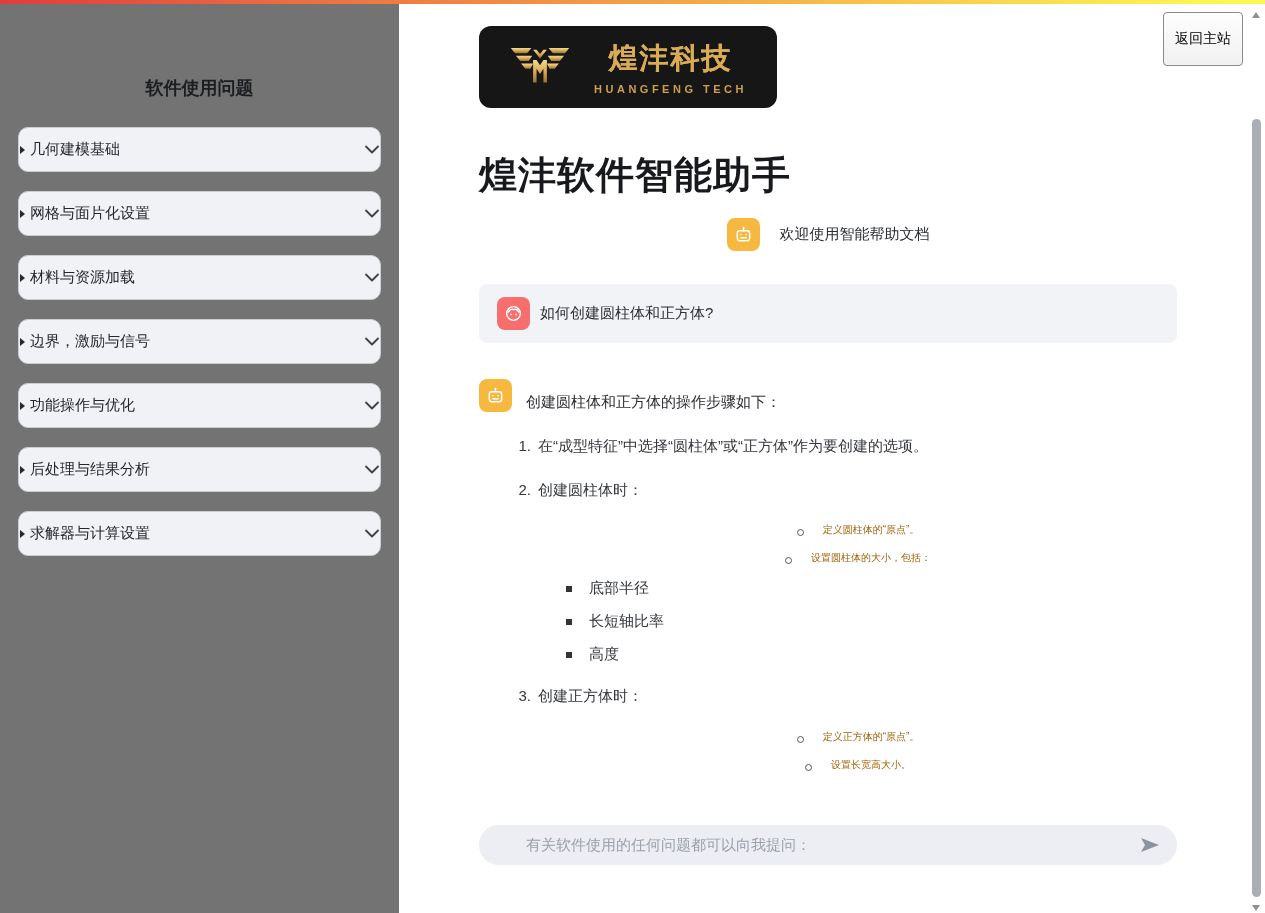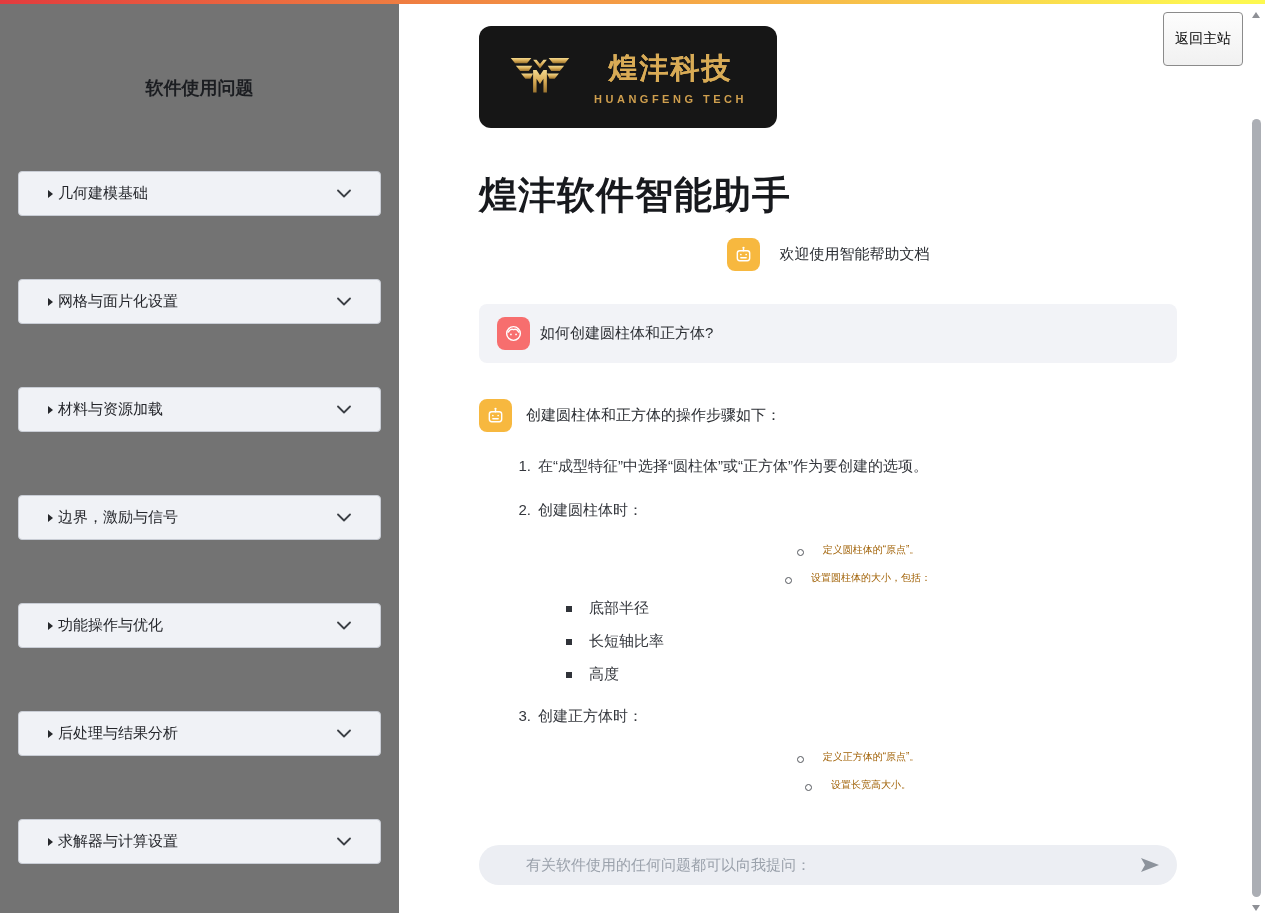--- a/index.html
+++ b/index.html
@@ -6,35 +6,35 @@
   html,body { width:1265px; height:913px; overflow:hidden; background:#fff;
     font-family:"Liberation Sans", sans-serif; }
   .gradient-bar { height:4px; width:100%;
     background:linear-gradient(90deg,#e23b3e 0%,#ec6b3f 22%,#f49a45 48%,#f8c94a 72%,#fdf551 95%,#fdf94f 100%); }
   .app { display:flex; height:909px; }
 
   
   .sidebar { width:399px; flex-shrink:0; background:#737373; padding-top:72px; }
   .sidebar-title { text-align:center; font-size:18px; font-weight:bold; color:#1b1d21; }
   .acc-list { margin:27px 18px 0 18px; display:flex; flex-direction:column; gap:19px; }
-  .acc-item { height:45px; background:#f0f2f6; border:1px solid #c9cdd5; border-radius:4px;
-    display:flex; align-items:center; padding:0 29px; cursor:pointer;margin-top:44px; }
+  .acc-item { height:45px; background:#f0f2f6; border:1px solid #c9cdd5; border-radius:10px;
+    display:flex; align-items:center; padding:0 1px; cursor:pointer; }
   .tri { width:0; height:0; border-left:5px solid #26282c; border-top:4px solid transparent;
     border-bottom:4px solid transparent; margin-right:5px; flex-shrink:0; }
   .acc-label { font-size:15px; color:#24262b; flex:1; }
   .chev { display:flex; align-items:center; }
 
   
   .main { flex:1; position:relative; background:#fff; }
   .back-btn { position:absolute; top:8px; right:22px; font-size:14px; color:#000;
     padding:17px 11px; background:linear-gradient(#fdfdfd,#f1f1f1); border:1px solid #8b8b8b;
     border-radius:4px; cursor:pointer; font-family:"Liberation Sans", sans-serif; }
   .content { margin:22px 0 0 80px; width:698px; }
 
-  .logo { width:298px; height:102px; background:#161616; border-radius:12px;
+  .logo { width:298px; height:82px; background:#161616; border-radius:12px;
     display:flex; align-items:center; justify-content:center; gap:23px; }
   .logo-text { display:flex; flex-direction:column; align-items:center; }
   .logo-cn { font-size:29px; font-weight:bold; letter-spacing:2px;
     background:linear-gradient(180deg,#f0d084,#c99a47); -webkit-background-clip:text;
     background-clip:text; color:#d9ab55; }
   .logo-en { font-size:11px; font-weight:bold; color:#cf9f4e; letter-spacing:3.5px; margin-top:4px; }
 
   .page-title { margin-top:42px; font-size:38px; font-weight:bold; color:#17191d; letter-spacing:1px; }
 
   .avatar { width:33px; height:33px; border-radius:8px; display:flex; align-items:center;
@@ -42,21 +42,21 @@
   .avatar.bot { background:#f7b83f; }
   .avatar.user { background:#f76e6e; }
 
   .welcome-row { margin-top:17px; display:flex; align-items:center; gap:20px;justify-content:center; }
   .msg-text { font-size:15px; color:#2b2e33; }
 
   .question-bubble { margin-top:33px; background:#f2f3f7; border-radius:8px;
     padding:13px 18px; display:flex; align-items:center; gap:10px; }
 
   .answer { margin-top:36px; }
-  .answer-head { display:flex; align-items:center; gap:14px; }
+  .answer-head { display:flex; align-items:flex-end; gap:14px; }
   .steps { margin-top:23px; padding-left:34px; }
   .step { margin-bottom:21px; }
   .step-line { display:flex; font-size:15px; color:#34373d; line-height:1.5; }
   .step-num { width:18px; text-align:right; margin-right:7px; flex-shrink:0; color:#34373d; }
   .sub-list { margin:22px 0 2px 26px; }
   .sub { display:flex; align-items:flex-start; margin-bottom:14px; font-size:10px; color:#a16207;justify-content:center; }
   .circle-marker { width:7px; height:7px; border:1.5px solid #55585e; border-radius:50%;
     margin:6px 19px 0 0; flex-shrink:0; }
   .detail-list { margin:11px 0 0 27px; }
   .detail { display:flex; align-items:flex-start; margin-bottom:14px; font-size:15px; color:#34373d; }

